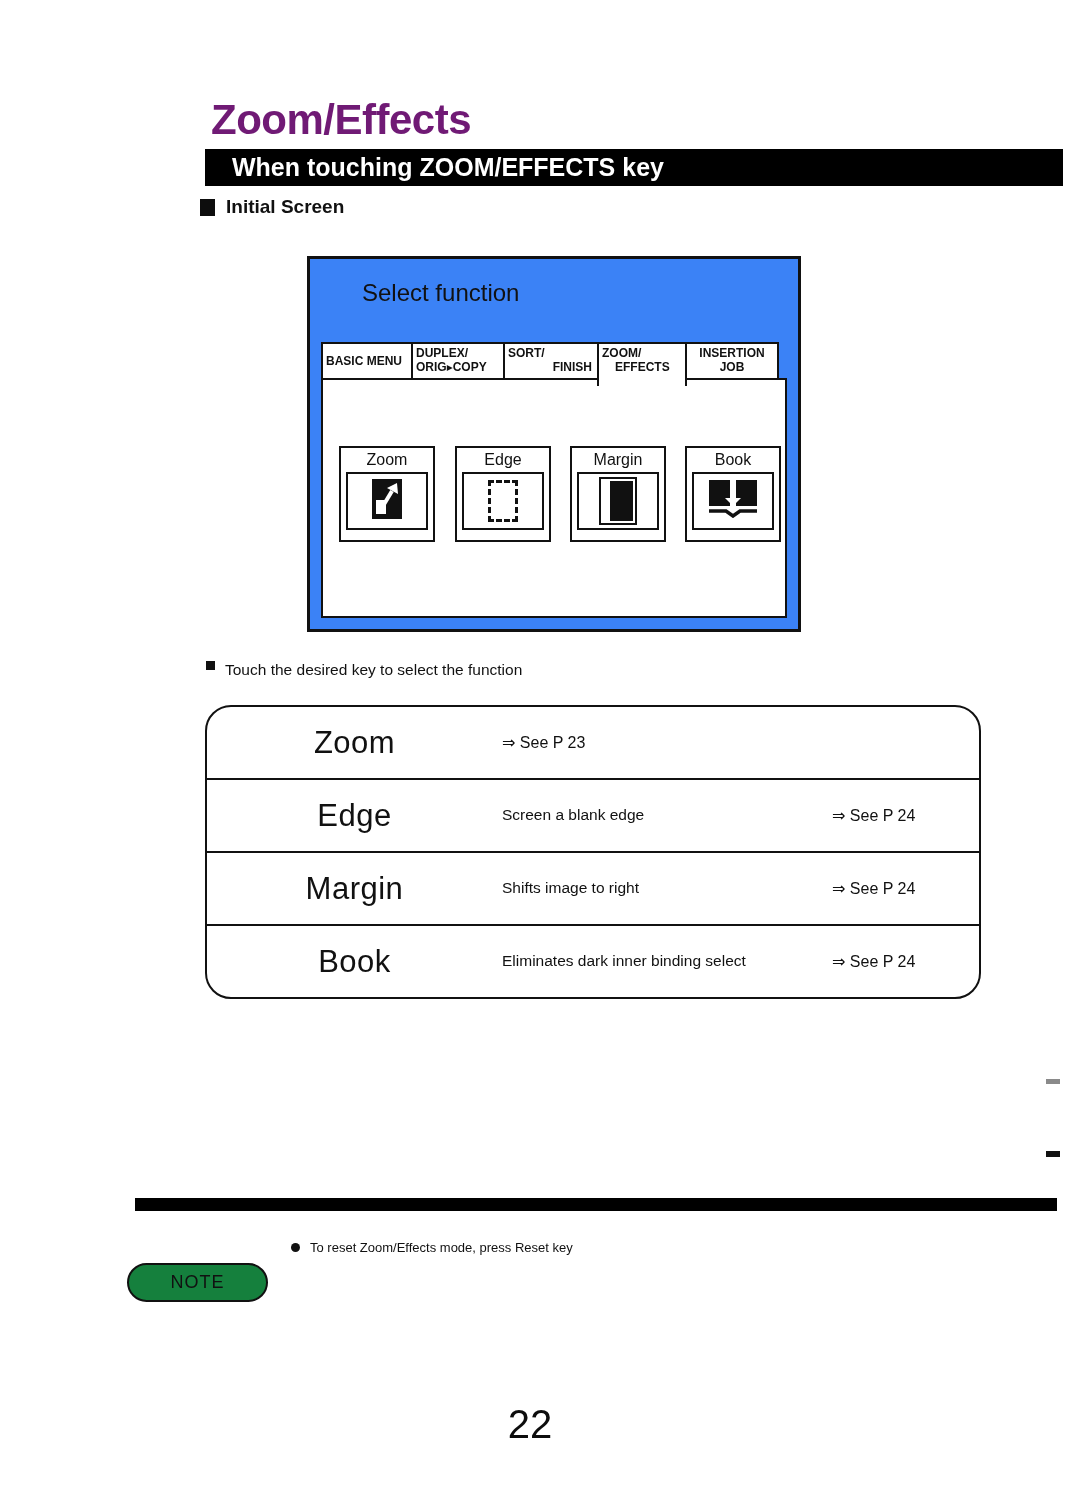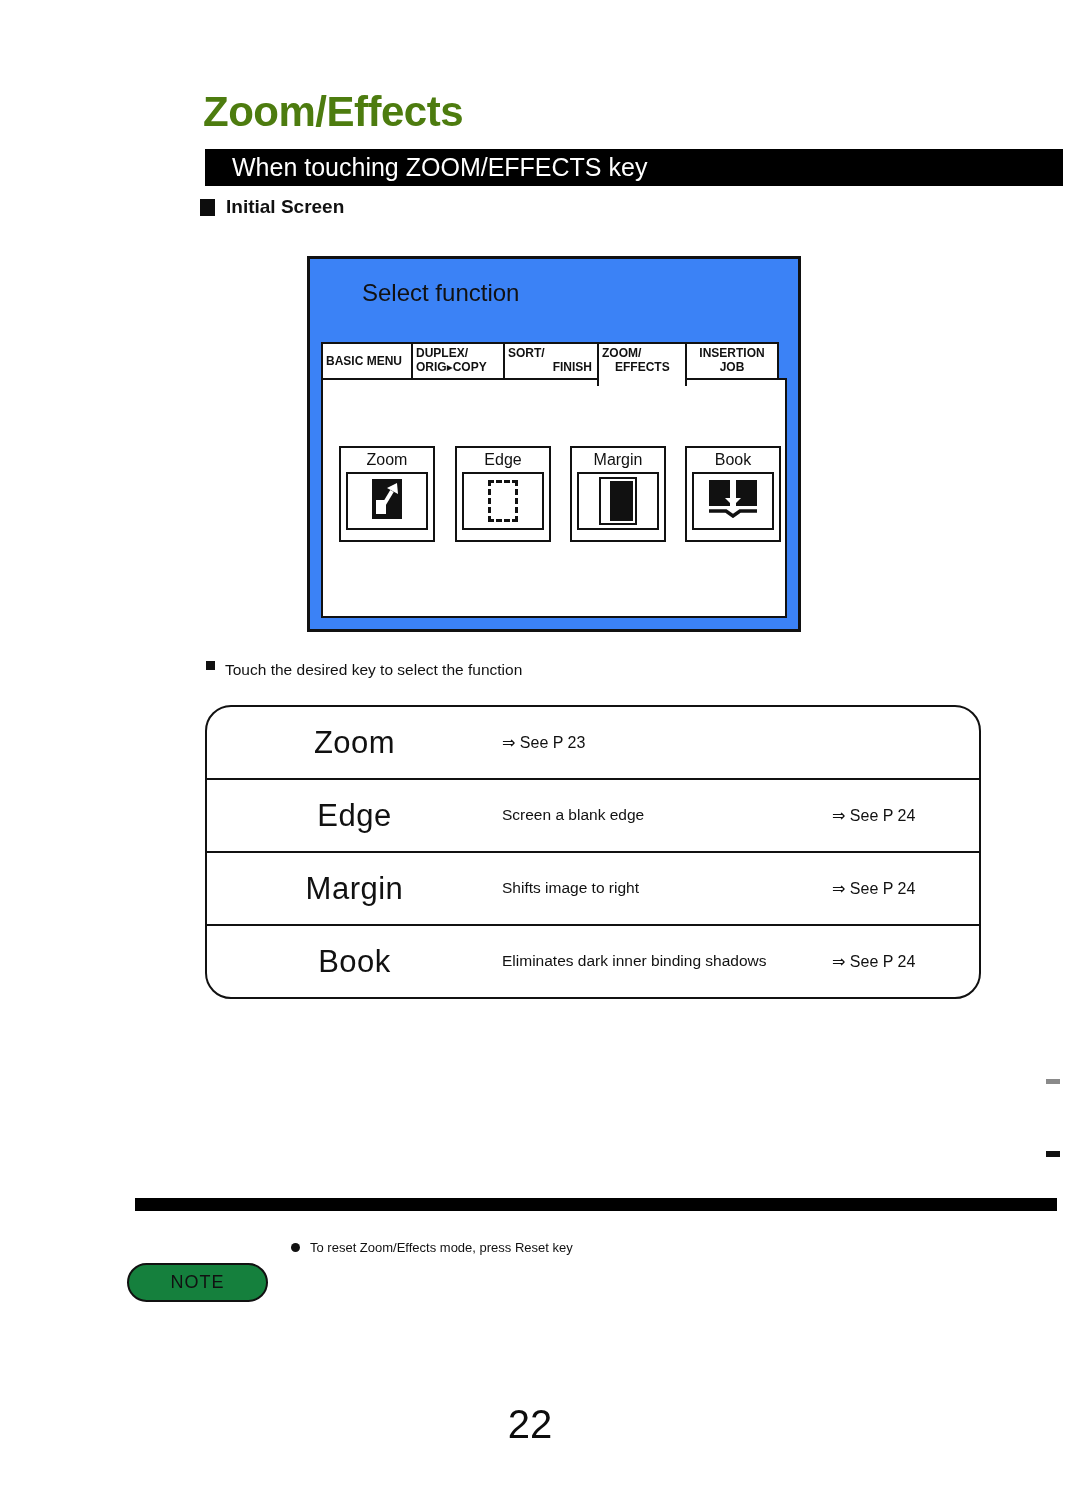--- a/index.html
+++ b/index.html
@@ -4,28 +4,28 @@
 <style>
   html,body { margin:0; padding:0; background:#e8e8e8; }
   .page {
     position:relative; width:1080px; height:1485px; margin:0 auto;
     background:#ffffff; color:#111;
     font-family:"Liberation Sans","DejaVu Sans",sans-serif;
     overflow:hidden;
   }
   
   .title {
-    position:absolute; left:199px; top:84px; margin:4px;
-    font-size:42px; font-weight:bold; letter-spacing:-0.5px; color:#4d7c0f;
+    position:absolute; left:199px; top:84px; margin:12px;
+    font-size:42px; font-weight:bold; letter-spacing:-0.5px; color:#701a75;
   }
   .section-bar {
     position:absolute; left:205px; top:149px; width:858px; height:37px;
     background:#000; color:#fff; display:flex; align-items:center;
   }
-  .section-bar span { padding-left:27px; font-size:25px; font-weight:normal; }
+  .section-bar span { padding-left:27px; font-size:25px; font-weight:bold; }
   .subsection {
     position:absolute; left:200px; top:196px; display:flex; align-items:center; gap:11px;
   }
   .sq-bullet { width:15px; height:17px; background:#0d0d0d; display:inline-block; }
   .subsection .label { font-size:19px; font-weight:bold; }
 
   
   .screen {
     position:absolute; left:307px; top:256px; width:494px; height:376px;
     border:3px solid #111; box-sizing:border-box; background:#3b82f6;
@@ -211,21 +211,21 @@
     </div>
 
     <div class="func-row">
       <div class="cell-name">Margin</div>
       <div class="cell-desc">Shifts image to right</div>
       <div class="cell-ref">⇒ See P 24</div>
     </div>
 
     <div class="func-row">
       <div class="cell-name">Book</div>
-      <div class="cell-desc">Eliminates dark inner binding shadows</div>
+      <div class="cell-desc">Eliminates dark inner binding select</div>
       <div class="cell-ref">⇒ See P 24</div>
     </div>
 
   </div>
 
   <div class="tick tick-1"></div>
   <div class="tick tick-2"></div>
 
   <div class="rule"></div>
 

